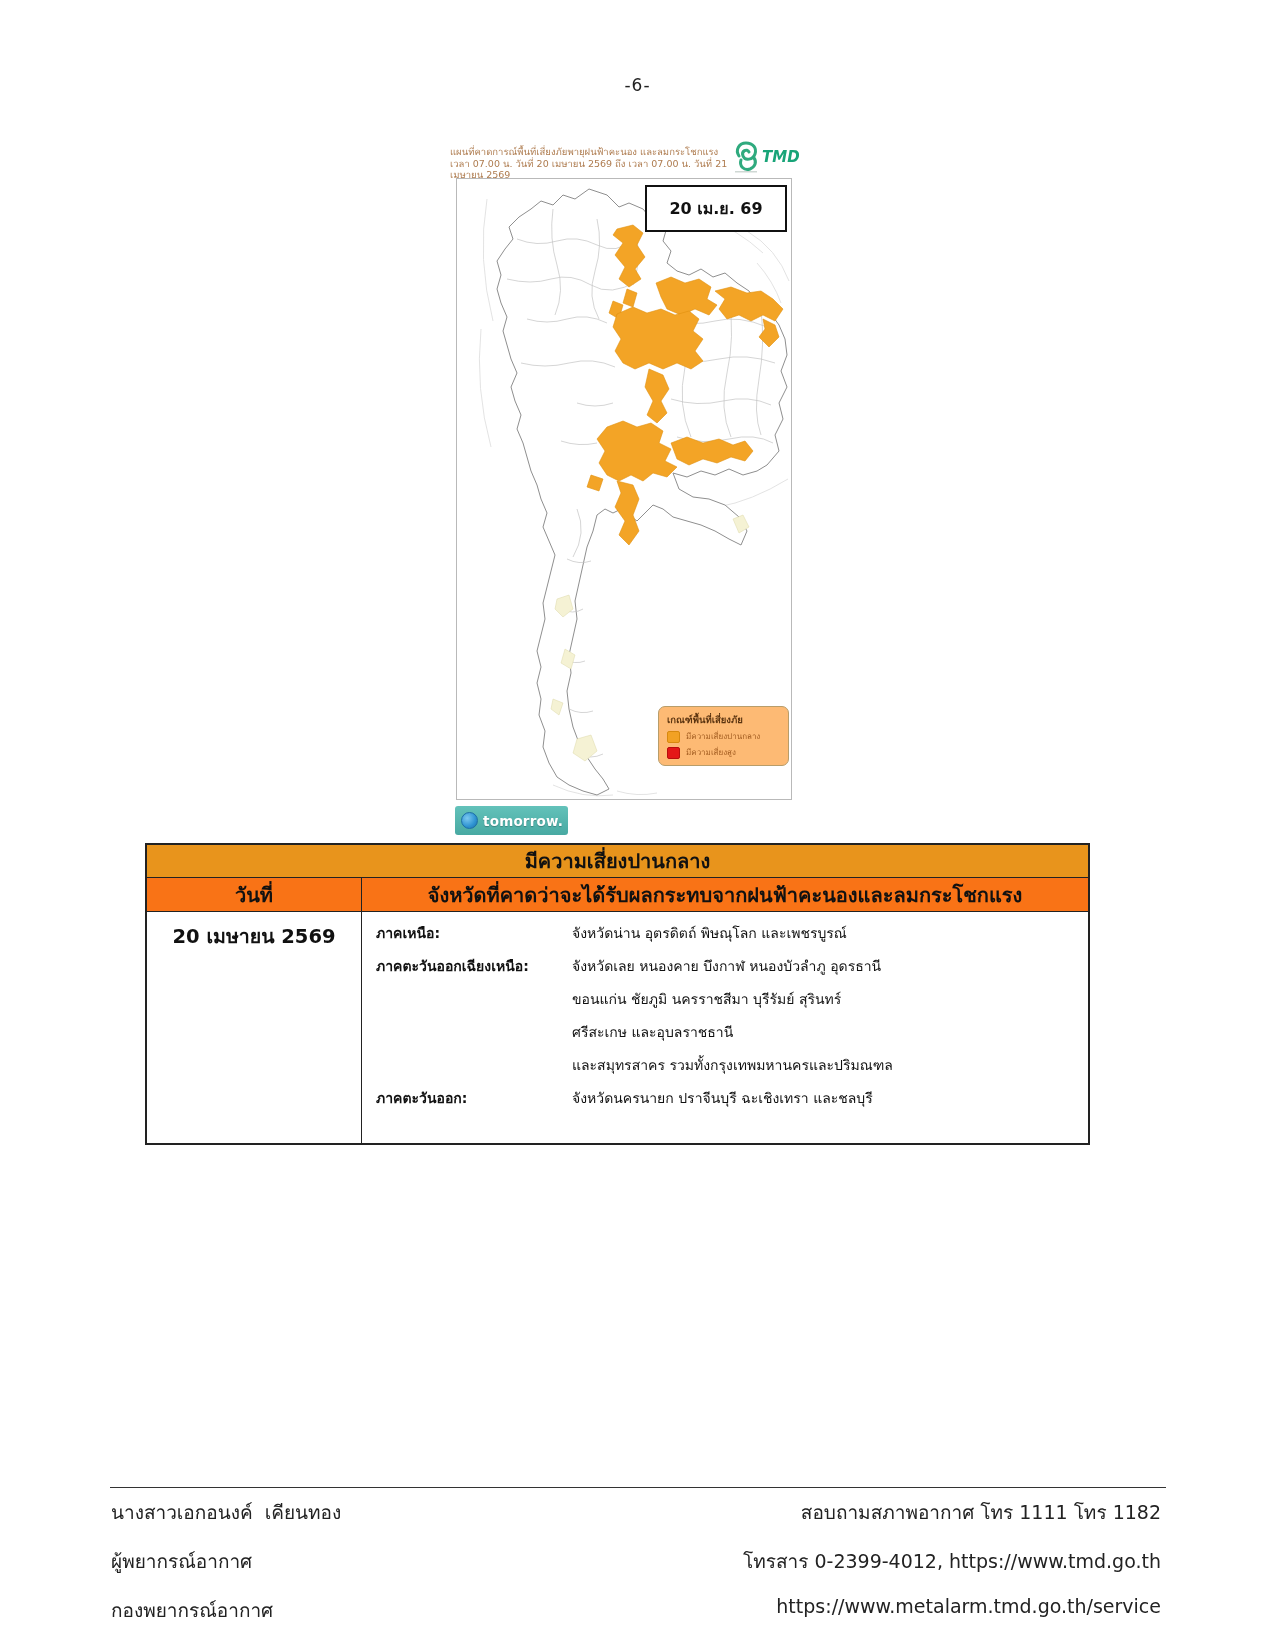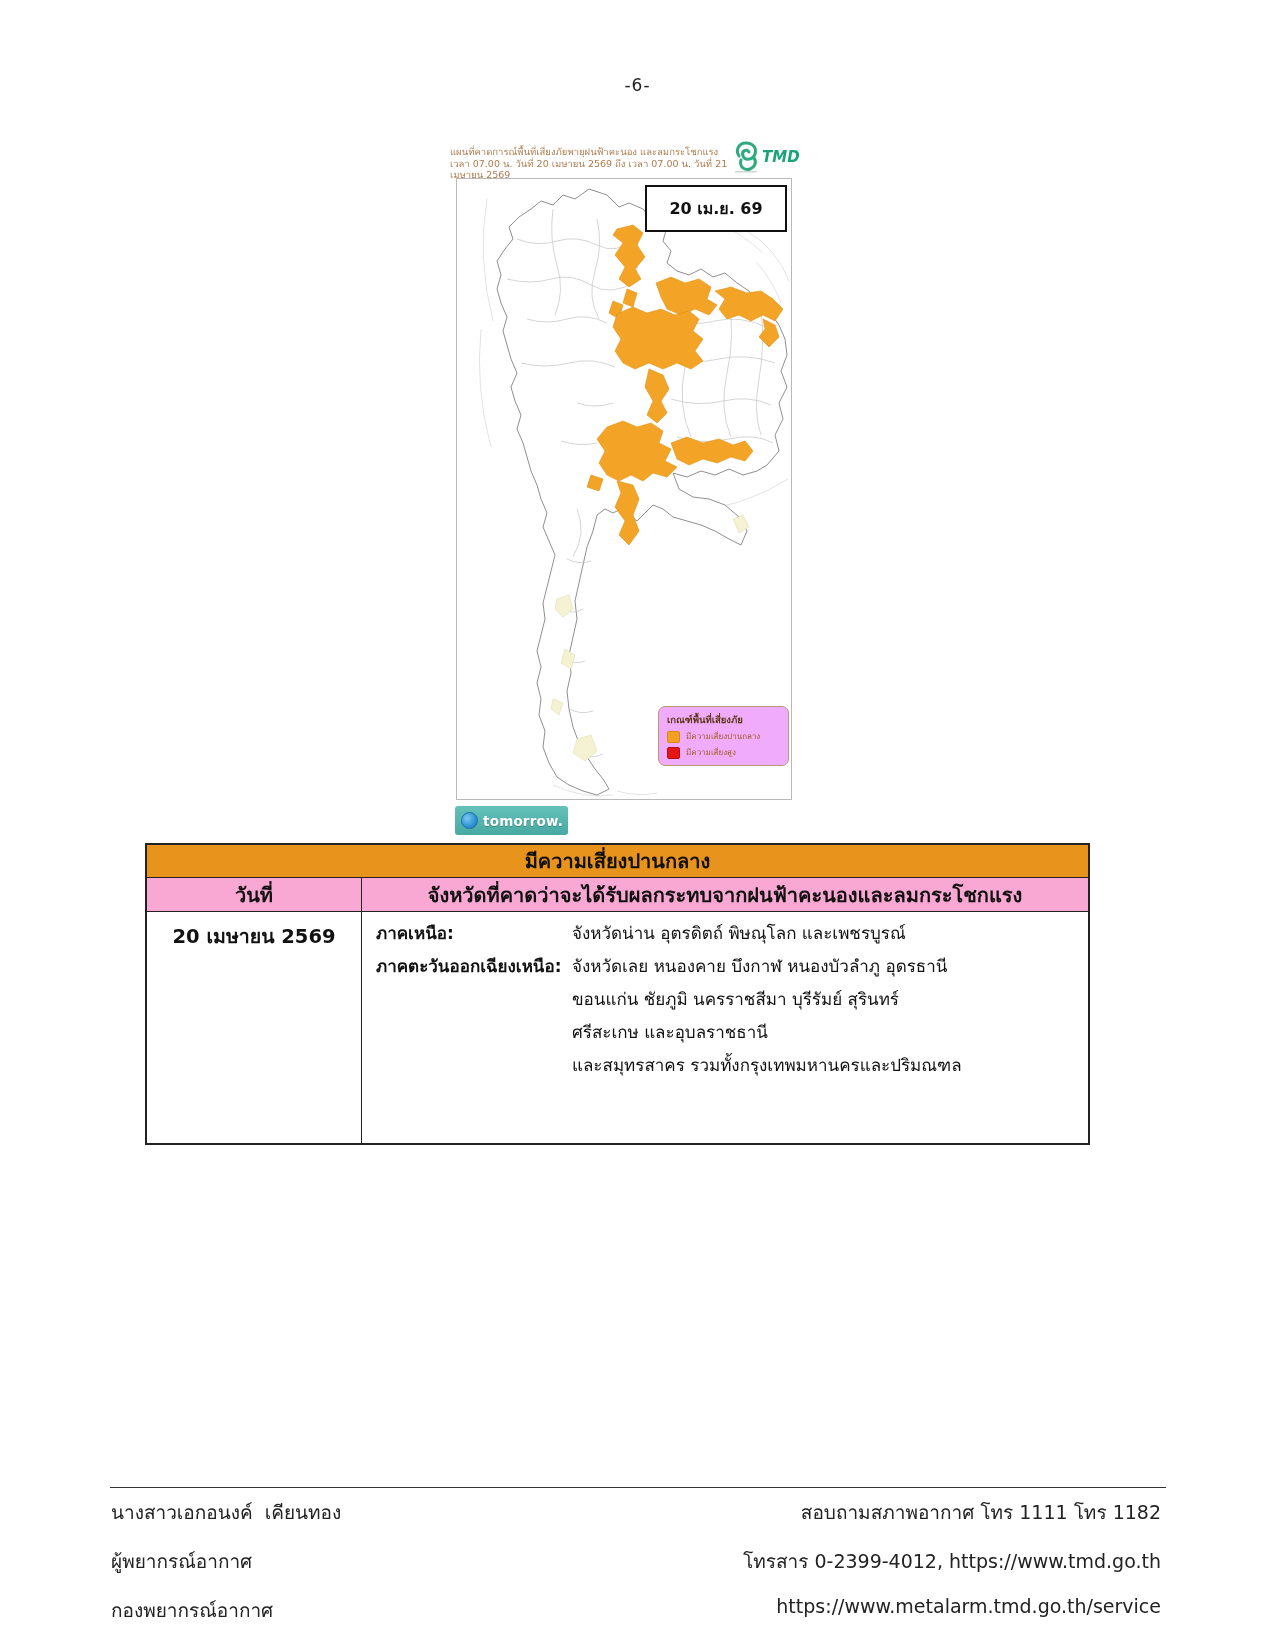--- a/index.html
+++ b/index.html
@@ -20,21 +20,21 @@
   .logo-tmd .tmd-sub { display:block; font-size:4px; color:#9aa; font-style:normal; font-weight:normal; letter-spacing:.5px; }
 
   .map-frame { position:absolute; left:8px; top:40px; width:336px; height:622px;
     border:1px solid #b9b9b9; background:#fff; overflow:hidden; }
 
   .date-box { position:absolute; left:197px; top:47px; width:142px; height:47px;
     background:#fff; border:2.5px solid #111; display:flex; align-items:center; justify-content:center;
     font-size:16px; font-weight:bold; color:#111; z-index:5; }
 
   .legend-box { position:absolute; left:210px; top:568px; width:131px; height:60px;
-    background:#f0abfc; border:1.5px solid #b89d6a; border-radius:7px; padding:5px 8px 4px 8px; z-index:5; }
+    background:#fdba74; border:1.5px solid #b89d6a; border-radius:7px; padding:5px 8px 4px 8px; z-index:5; }
   .legend-title { font-size:9.5px; font-weight:bold; color:#5b3410; margin-bottom:3px; }
   .legend-row { display:flex; align-items:center; margin-top:3px; }
   .legend-swatch { width:13px; height:12px; border-radius:2px; margin-right:6px; flex-shrink:0; }
   .legend-swatch.medium { background:#f2a124; border:1.5px solid #d8890e; }
   .legend-swatch.high { background:#e41717; border:1.5px solid #b80e0e; }
   .legend-label { font-size:8px; color:#a05a1e; }
 
   .tomorrow-bar { position:absolute; left:7px; top:668px; width:113px; height:29px;
     background:linear-gradient(#63c2ba,#48a9a2); border-radius:3px; display:flex; align-items:center;
     padding-left:6px; z-index:5; }
@@ -42,31 +42,31 @@
     background:radial-gradient(circle at 35% 35%, #7cc9ef 0%, #2e93d2 60%, #1f6fa8 100%);
     border:1px solid #1d6ea6; margin-right:5px; flex-shrink:0; }
   .tomorrow-text { color:#ffffff; font-size:13.5px; font-weight:bold; letter-spacing:.2px;
     text-shadow:0 1px 1px rgba(0,0,0,.25); }
 
   
   .risk-table { position:absolute; left:145px; top:843px; width:945px; border:2px solid #222; background:#fff; }
   .rt-header { height:33px; background:#e8941c; border-bottom:1.5px solid #222;
     display:flex; align-items:center; justify-content:center;
     font-size:20px; font-weight:bold; color:#111; }
-  .rt-subheader { height:34px; background:#f9a8d4; border-bottom:1.5px solid #222; display:flex; }
+  .rt-subheader { height:34px; background:#f97316; border-bottom:1.5px solid #222; display:flex; }
   .rt-subheader .c1 { width:215px; border-right:1.5px solid #222; display:flex; align-items:center;
     justify-content:center; font-size:20px; font-weight:bold; color:#111; }
   .rt-subheader .c2 { flex:1; display:flex; align-items:center; justify-content:center;
     font-size:20px; font-weight:bold; color:#111; }
   .rt-body { display:flex; min-height:231px; }
   .rt-body .c1 { width:215px; border-right:1.5px solid #222; padding-top:9px; text-align:center;
     font-size:19.5px; font-weight:bold; color:#111; }
   .rt-body .c2 { flex:1; padding:5px 12px 8px 14px; }
   .rt-line { display:flex; align-items:flex-start; min-height:33px; line-height:33px;
-    font-size:17px; color:#111; }
+    font-size:14px; color:#111; }
   .rt-line .lbl { min-width:196px; font-weight:bold; white-space:nowrap; }
   .rt-line .txt { flex:1; }
 
   
   .footer-rule { position:absolute; left:110px; top:1487px; width:1056px; border-top:1.5px solid #333; }
   .footer-left { position:absolute; left:111px; top:1497px; font-size:19px; color:#222; }
   .footer-left div { margin-bottom:19px; white-space:pre-wrap; }
   .footer-right { position:absolute; right:114px; top:1497px; font-size:19px; color:#222; text-align:right; }
   .footer-right div { margin-bottom:19px;margin-left:16px; }
 
@@ -224,20 +224,24 @@
           <span class="txt">ขอนแก่น ชัยภูมิ นครราชสีมา บุรีรัมย์ สุรินทร์</span>
         </div>
         <div class="rt-line">
           <span class="lbl"></span>
           <span class="txt">ศรีสะเกษ และอุบลราชธานี</span>
         </div>
         <div class="rt-line">
           <span class="lbl"></span>
           <span class="txt">และสมุทรสาคร รวมทั้งกรุงเทพมหานครและปริมณฑล</span>
         </div>
+        <div class="rt-line">
+          <span class="lbl">ภาคตะวันออก:</span>
+          <span class="txt">จังหวัดนครนายก ปราจีนบุรี ฉะเชิงเทรา และชลบุรี</span>
+        </div>
       </div>
     </div>
   </div>
 
   <div class="footer-rule"></div>
   <div class="footer-left">
     <div>นางสาวเอกอนงค์  เคียนทอง</div>
     <div>ผู้พยากรณ์อากาศ</div>
     <div>กองพยากรณ์อากาศ</div>
   </div>

